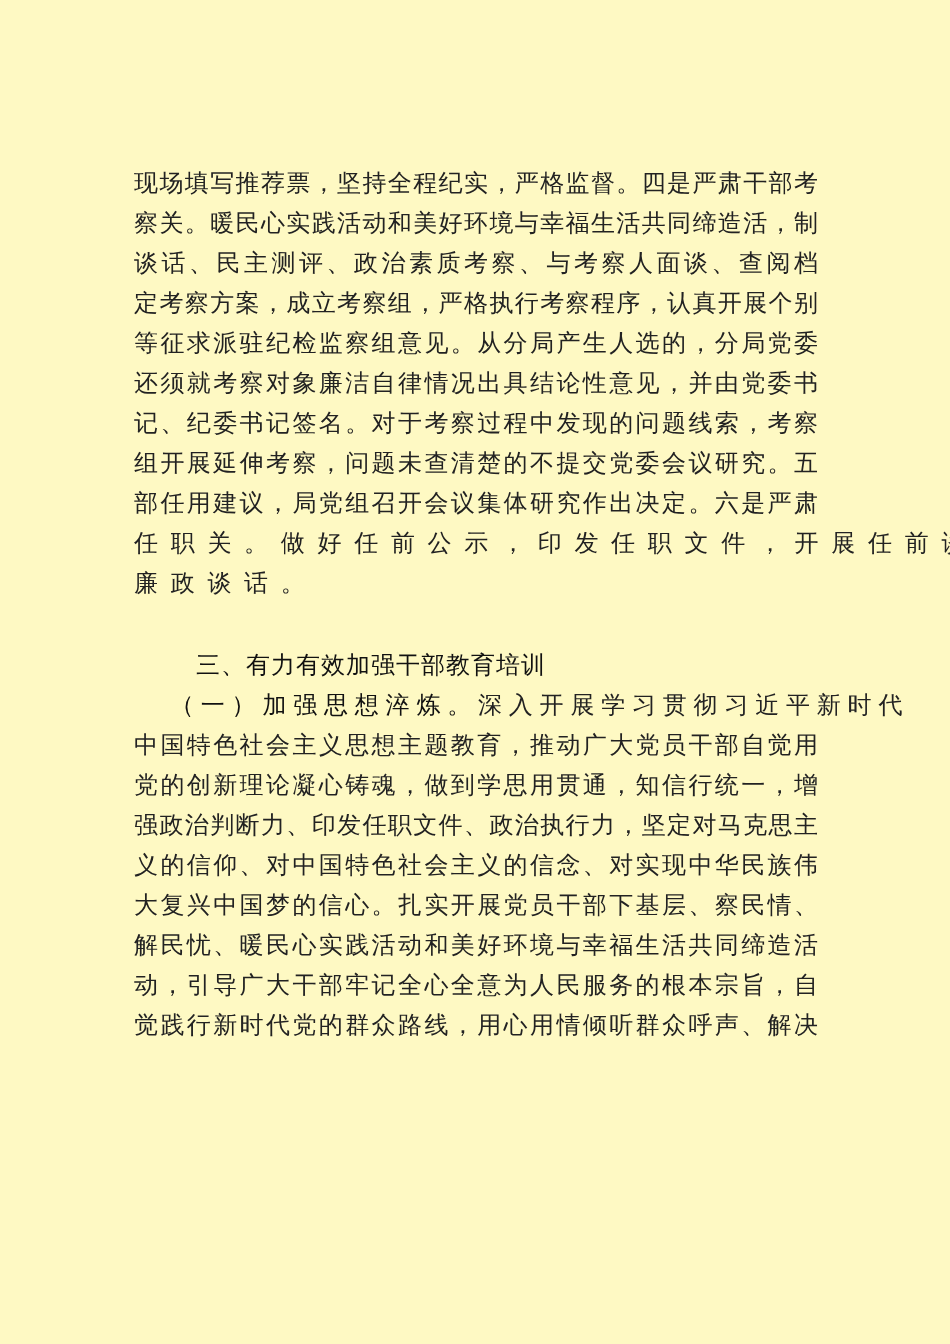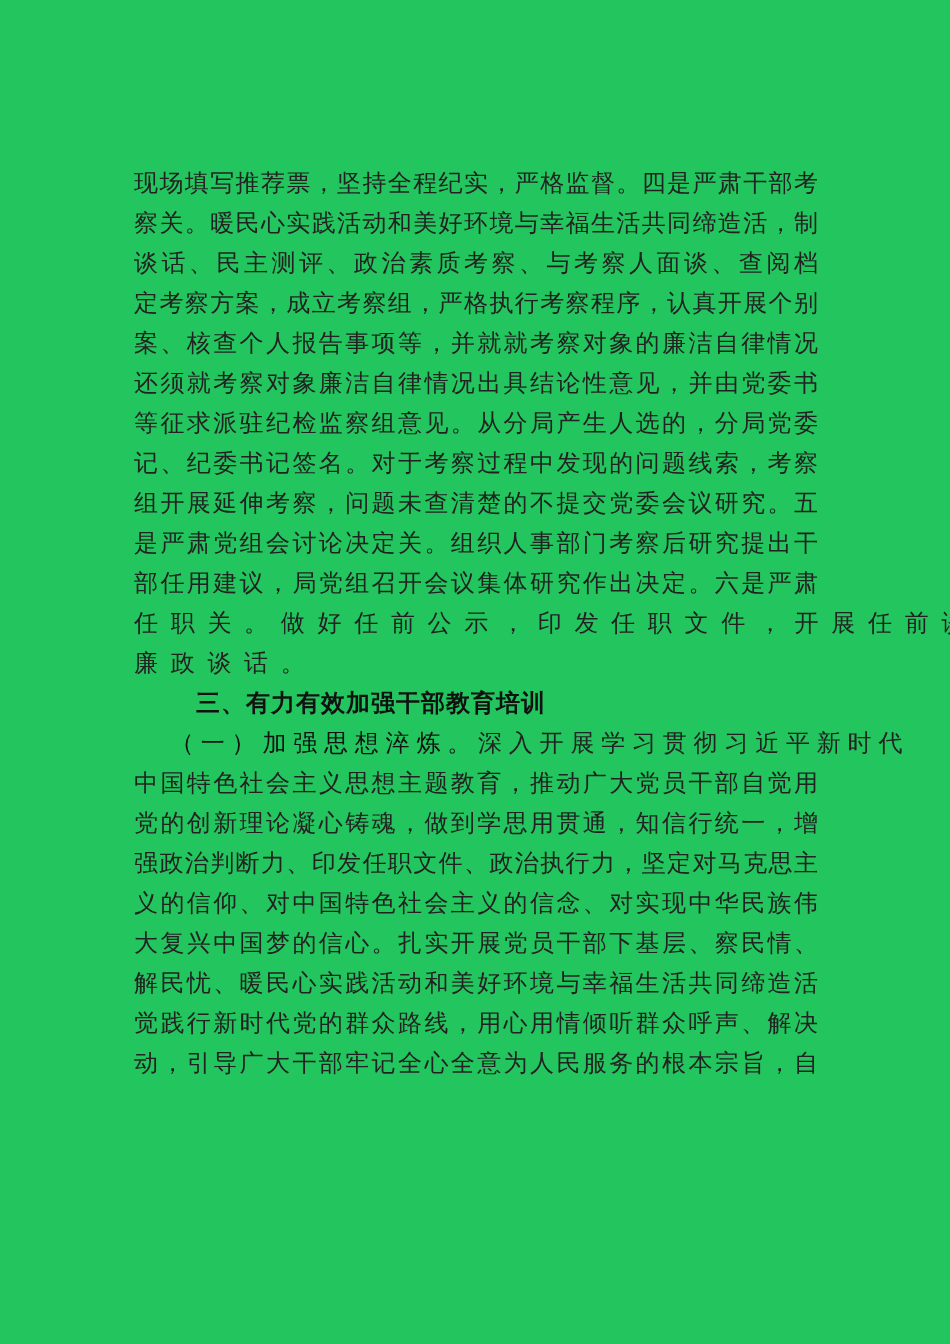--- a/index.html
+++ b/index.html
@@ -14,21 +14,21 @@
     overflow: hidden;
     color: #1a1a1a;
     font-family: "DejaVu Serif", "Liberation Serif", serif;
   }
   .page {
     position: absolute;
     left: 0;
     top: 0;
     width: 950px;
     height: 1344px;
-    background: #22c55e;
+    background: #fef9c3;
   }
   .content {
     position: absolute;
     left: 134px;
     top: 163px;
     width: 684px;
   }
   .line {
     height: 40px;
     line-height: 40px;
@@ -42,23 +42,24 @@
     text-align: justify;
     text-align-last: justify;
     letter-spacing: 0;
   }
   .heading {
     height: 40px;
     line-height: 40px;
     font-size: 24px;
     padding-left: 62px;
     font-family: "DejaVu Sans", "Liberation Sans", sans-serif;
-    font-weight: 700;
+    font-weight: 400;
     letter-spacing: 1px;
     color: #111111;
+    margin-top: 42px;
   }
   .sub-first {
     height: 40px;
     line-height: 40px;
     font-size: 24px;
     padding-left: 36px;
     white-space: nowrap;
     letter-spacing: 6.8px;
     color: #222222;
   }
@@ -70,41 +71,39 @@
 <body>
 
 <div class="page">
   <div class="content">
 
     <div>
       <div class="line justify">现场填写推荐票，坚持全程纪实，严格监督。四是严肃干部考</div>
       <div class="line justify">察关。暖民心实践活动和美好环境与幸福生活共同缔造活，制</div>
       <div class="line justify">谈话、民主测评、政治素质考察、与考察人面谈、查阅档</div>
       <div class="line justify">定考察方案，成立考察组，严格执行考察程序，认真开展个别</div>
-      <div class="line justify">案、核查个人报告事项等，并就就考察对象的廉洁自律情况</div>
+      <div class="line justify">等征求派驻纪检监察组意见。从分局产生人选的，分局党委</div>
       <div class="line justify">还须就考察对象廉洁自律情况出具结论性意见，并由党委书</div>
-      <div class="line justify">等征求派驻纪检监察组意见。从分局产生人选的，分局党委</div>
       <div class="line justify">记、纪委书记签名。对于考察过程中发现的问题线索，考察</div>
       <div class="line justify">组开展延伸考察，问题未查清楚的不提交党委会议研究。五</div>
-      <div class="line justify">是严肃党组会讨论决定关。组织人事部门考察后研究提出干</div>
       <div class="line justify">部任用建议，局党组召开会议集体研究作出决定。六是严肃</div>
       <div class="line">任职关。做好任前公示，印发任职文件，开展任前谈话和</div>
       <div class="line">廉政谈话。</div>
     </div>
 
     <div class="heading">三、有力有效加强干部教育培训</div>
 
     <div>
       <div class="sub-first">
         <span class="sub-title">（一）加强思想淬炼。</span><span>深入开展学习贯彻习近平新时代</span>
       </div>
       <div class="line justify">中国特色社会主义思想主题教育，推动广大党员干部自觉用</div>
       <div class="line justify">党的创新理论凝心铸魂，做到学思用贯通，知信行统一，增</div>
       <div class="line justify">强政治判断力、印发任职文件、政治执行力，坚定对马克思主</div>
       <div class="line justify">义的信仰、对中国特色社会主义的信念、对实现中华民族伟</div>
       <div class="line justify">大复兴中国梦的信心。扎实开展党员干部下基层、察民情、</div>
       <div class="line justify">解民忧、暖民心实践活动和美好环境与幸福生活共同缔造活</div>
+      <div class="line justify">动，引导广大干部牢记全心全意为人民服务的根本宗旨，自</div>
       <div class="line justify">觉践行新时代党的群众路线，用心用情倾听群众呼声、解决</div>
-      <div class="line justify">动，引导广大干部牢记全心全意为人民服务的根本宗旨，自</div>
     </div>
 
   </div>
 </div>
 
 </body></html>

